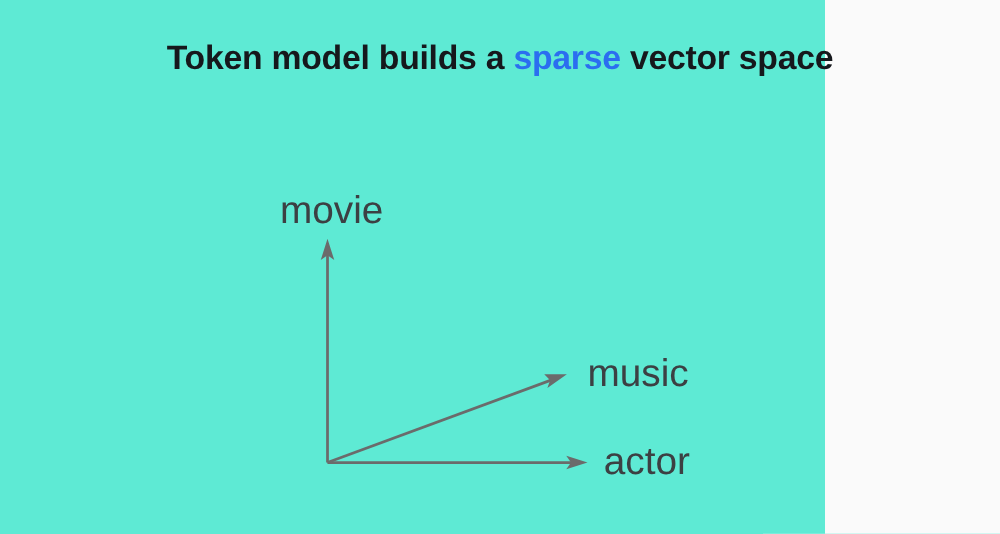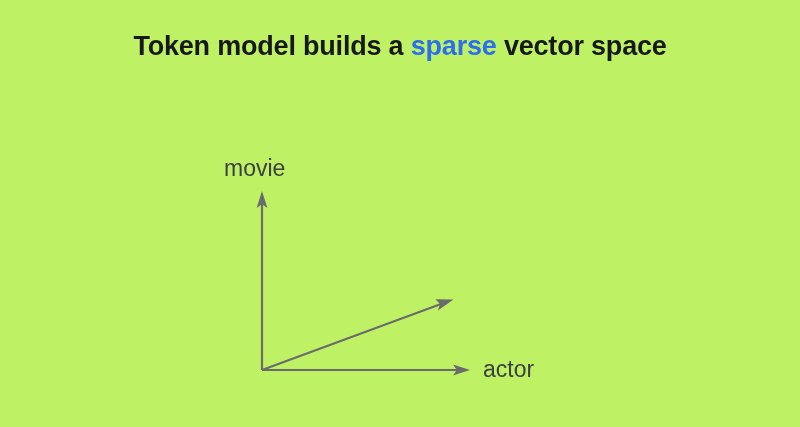--- a/index.html
+++ b/index.html
@@ -12,23 +12,23 @@
     background: #fafafa;
     font-family: "Liberation Sans", sans-serif;
     overflow: hidden;
     position: relative;
   }
 
   #slide {
     position: absolute;
     left: 0;
     top: 0;
-    width: 800px;
+    width: 660px;
     height: 427px;
-    background: #bef264;
+    background: #5eead4;
   }
 
   
   .title-block {
     position: absolute;
     left: 0;
     top: 26px;
     width: 800px;
     text-align: center;
   }
@@ -68,21 +68,21 @@
     fill: none;
   }
   .arrow-head {
     fill: #6b6b6b;
     stroke: none;
   }
 
   .axis-label {
     position: absolute;
     font-family: "Liberation Sans", sans-serif;
-    font-size: 23px;
+    font-size: 31px;
     font-weight: 400;
     color: #3c4043;
     white-space: nowrap;
     line-height: 24px;
   }
   .label-movie { left: 224px; top: 16px; }
   .label-music { left: 470px; top: 147px; }
   .label-actor { left: 483px; top: 217px; }
 </style>
 </head>
@@ -110,16 +110,17 @@
         <polygon class="arrow-head" points="470,230 453,224.6 456.8,230 453,235.4"></polygon>
       </g>
 
       <g>
         <line class="vec-line" x1="262" y1="230" x2="443" y2="163.3"></line>
         <polygon class="arrow-head" points="453.5,159.4 435.4,159.3 440.1,164.1 437.9,170.4"></polygon>
       </g>
     </svg>
 
     <div class="axis-label label-movie">movie</div>
+    <div class="axis-label label-music">music</div>
     <div class="axis-label label-actor">actor</div>
 
   </div>
 </div>
 
 </body></html>

